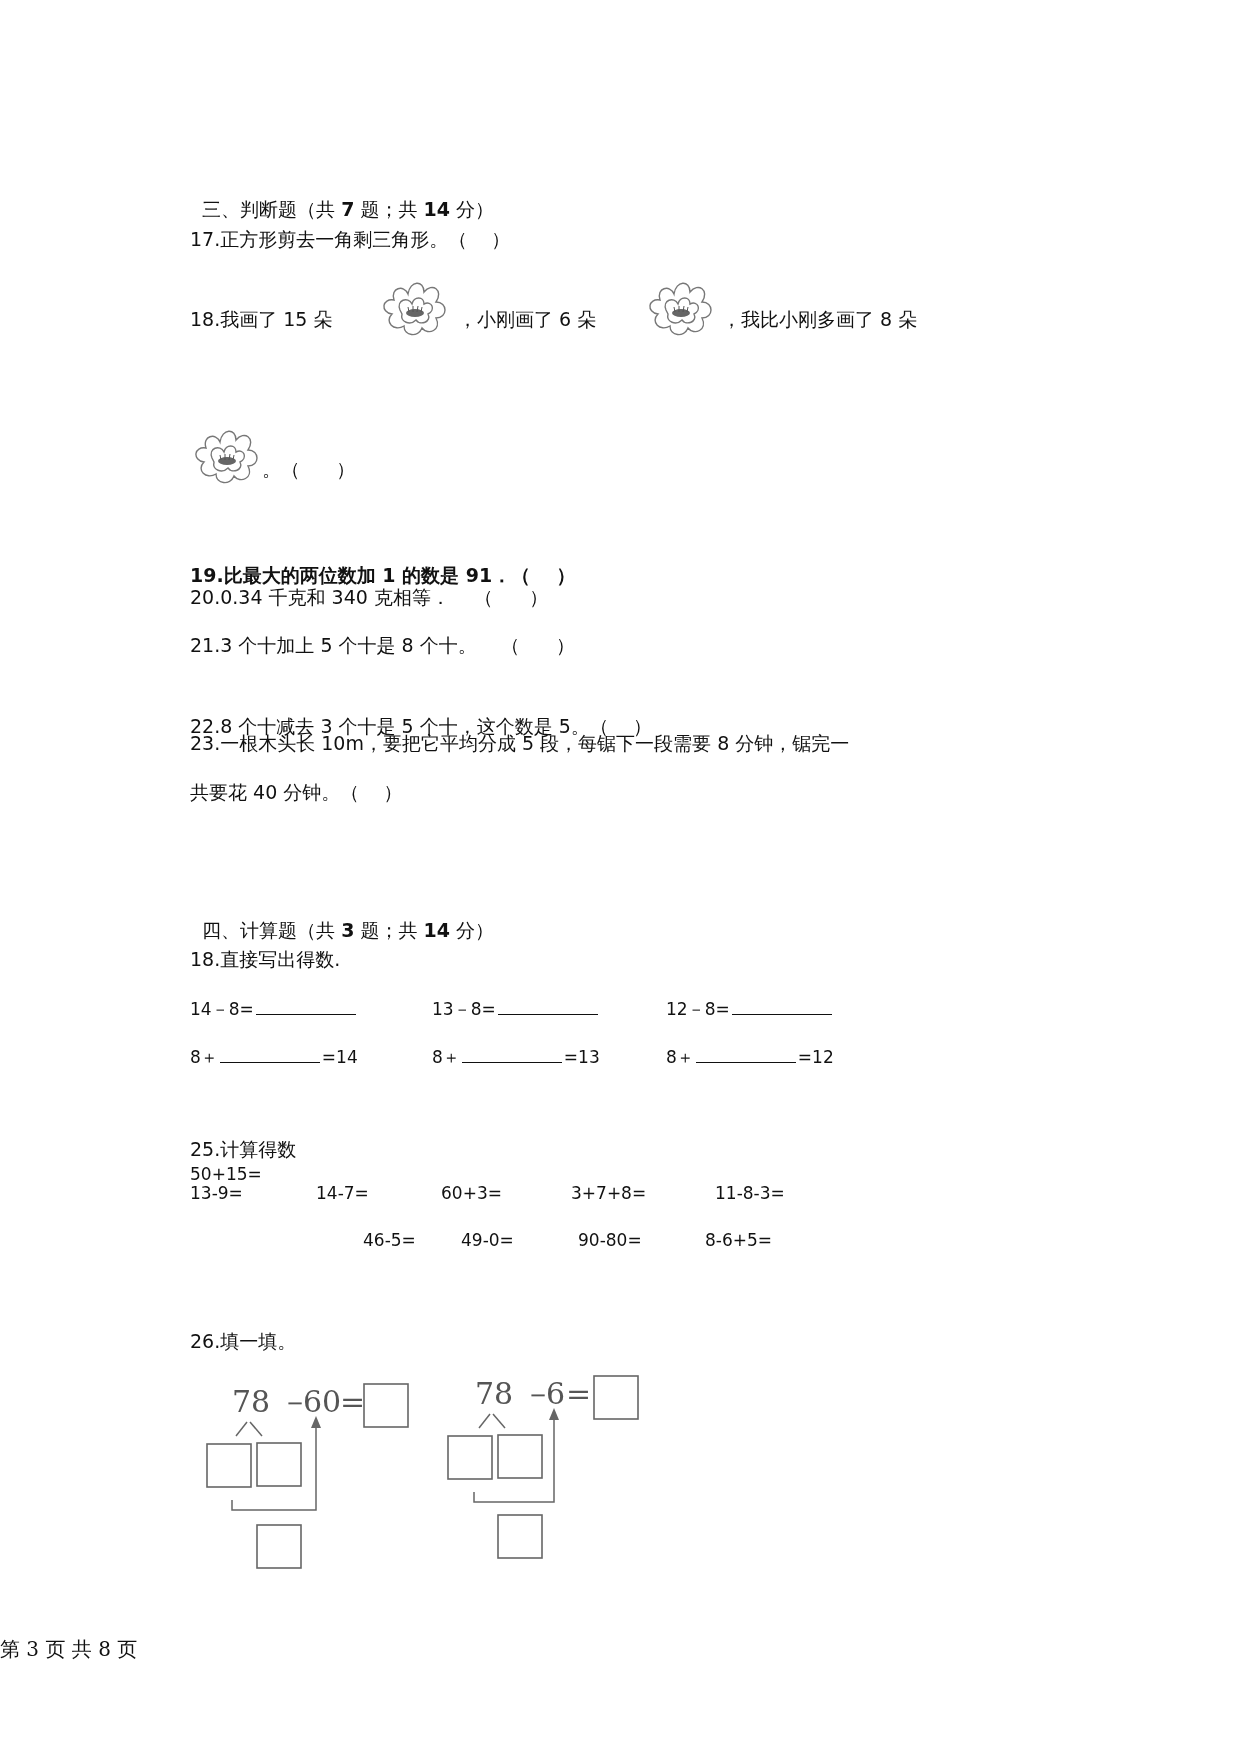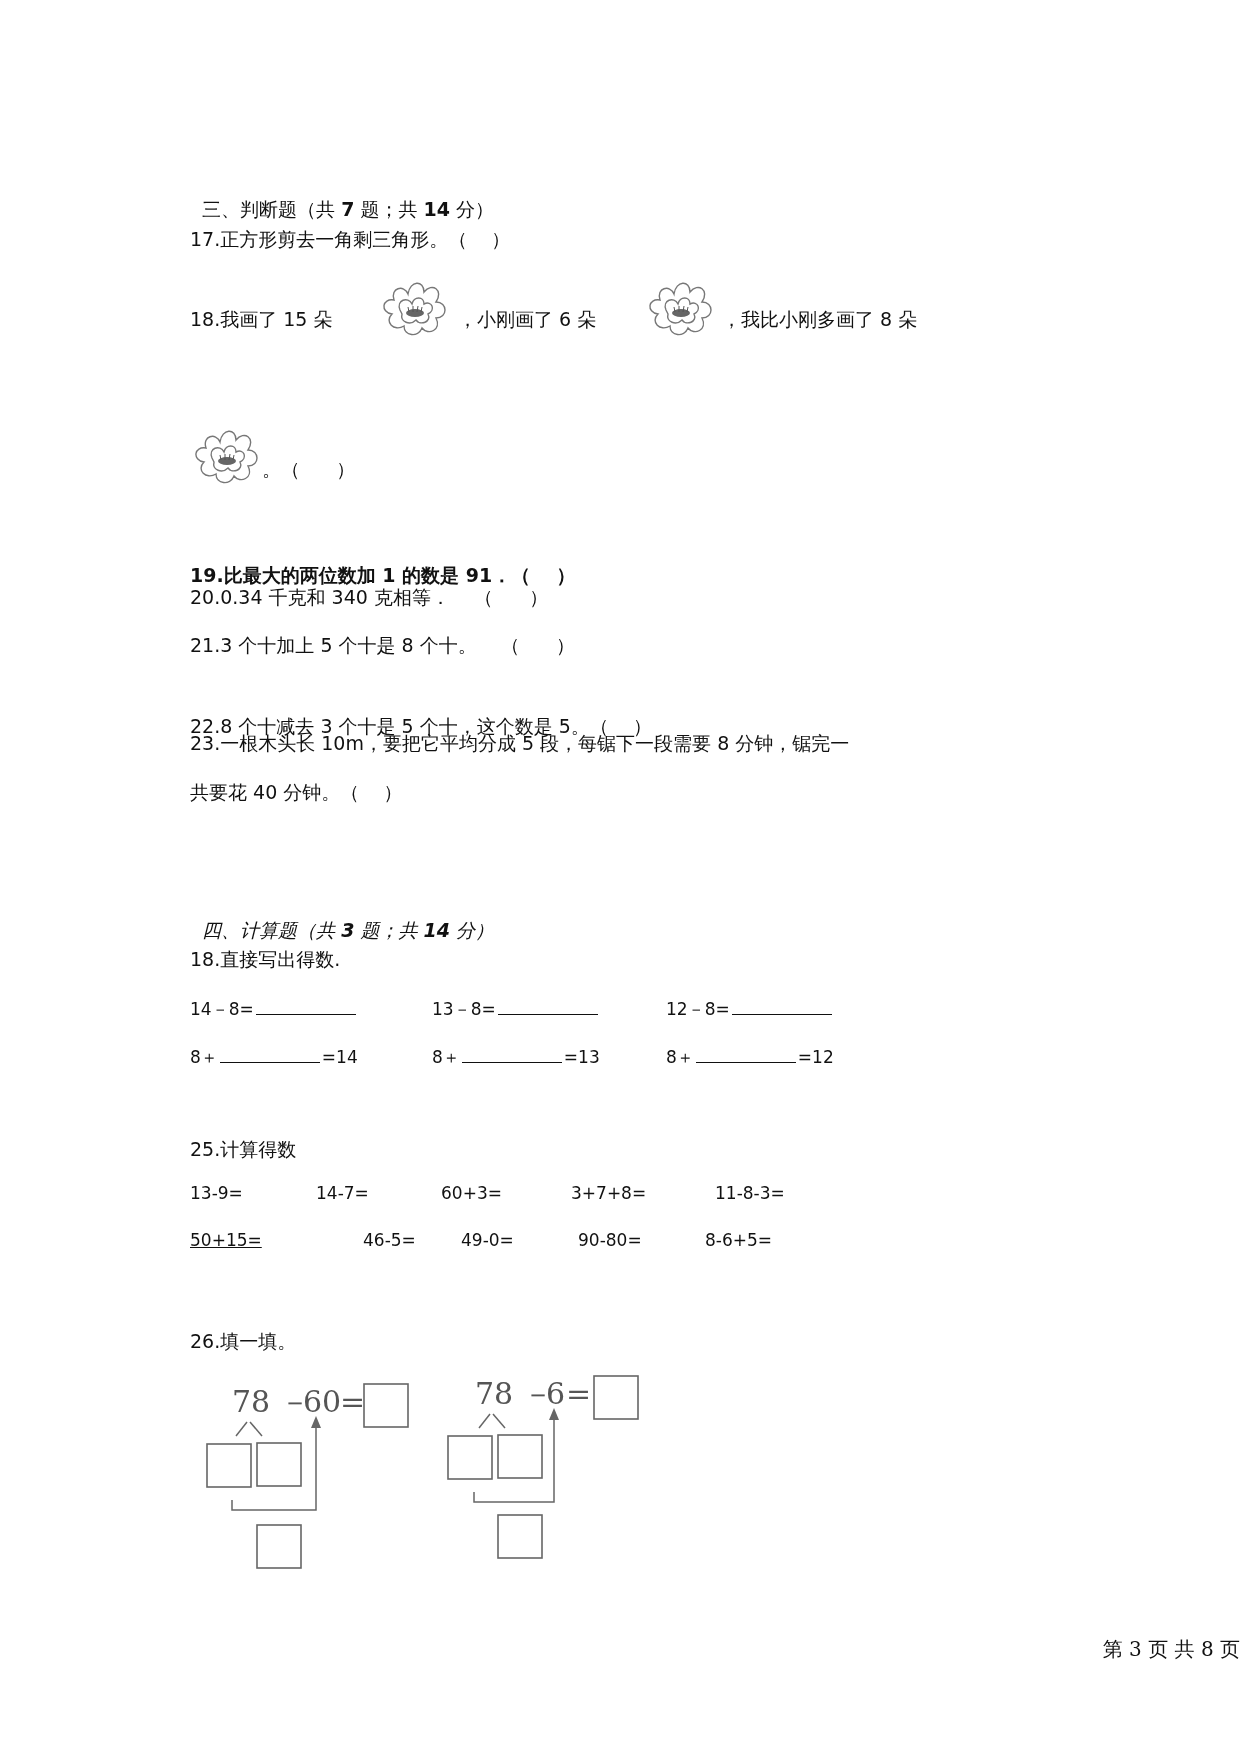--- a/index.html
+++ b/index.html
@@ -3,21 +3,21 @@
 <meta charset="utf-8">
 <style>
   html, body { margin: 0; padding: 0; background: #ffffff; }
   body { width: 1240px; height: 1754px; position: relative; overflow: hidden;
          font-family: "DejaVu Sans", "Liberation Sans", sans-serif; color: #111; }
   .line { position: absolute; left: 190px; font-size: 19px; white-space: pre; line-height: 30px; }
   .hdr b { font-weight: bold; }
   .flower { position: absolute; width: 72px; height: 66px; }
   .blank { display: inline-block; width: 100px; border-bottom: 1.5px solid #111; height: 22px; vertical-align: baseline; margin: 0 2px; }
   .calc { position: absolute; font-size: 17px; white-space: pre; }
-  .footer { position: absolute; top: 1636px; left: 0; width: 1240px; text-align: right;
+  .footer { position: absolute; top: 1636px; left: 0; width: 1240px; text-align: left;
             font-family: "DejaVu Serif", "Liberation Serif", serif; font-size: 20px; }
   .diagram { position: absolute; }
   .diagram svg { overflow: visible; }
   .dtext { font-family: "DejaVu Serif", "Liberation Serif", serif; fill: #555; font-size: 30px; }
 </style>
 </head>
 <body>
 
 <div class="line hdr" style="top:164px;">
   <span>三、判断题（共 </span><b>7</b><span> 题；共 </span><b>14</b><span> 分）</span>
@@ -75,39 +75,39 @@
 </svg>
 <div class="line" style="top:454px; left:262px;">。（      ）</div>
 
 <div class="line" style="top:560px;font-weight:bold;">19.比最大的两位数加 1 的数是 91．（    ）</div>
 <div class="line" style="top:582px;">20.0.34 千克和 340 克相等．    （      ）</div>
 <div class="line" style="top:630px;">21.3 个十加上 5 个十是 8 个十。    （      ）</div>
 <div class="line" style="top:679px;margin-top:32px;">22.8 个十减去 3 个十是 5 个十，这个数是 5。（    ）</div>
 <div class="line" style="top:728px;">23.一根木头长 10m，要把它平均分成 5 段，每锯下一段需要 8 分钟，锯完一</div>
 <div class="line" style="top:777px;">共要花 40 分钟。（    ）</div>
 
-<div class="line hdr" style="top:885px;font-style:italic;">
+<div class="line hdr" style="top:885px;">
   <span>四、计算题（共 </span><b>3</b><span> 题；共 </span><b>14</b><span> 分）</span>
 </div>
 
 <div class="line" style="top:944px;">18.直接写出得数.</div>
 <div class="calc" style="top:992px; left:190px;"><span>14－8=</span><span class="blank"></span></div>
 <div class="calc" style="top:992px; left:432px;"><span>13－8=</span><span class="blank"></span></div>
 <div class="calc" style="top:992px; left:666px;"><span>12－8=</span><span class="blank"></span></div>
 <div class="calc" style="top:1040px; left:190px;"><span>8＋</span><span class="blank"></span><span>=14</span></div>
 <div class="calc" style="top:1040px; left:432px;"><span>8＋</span><span class="blank"></span><span>=13</span></div>
 <div class="calc" style="top:1040px; left:666px;"><span>8＋</span><span class="blank"></span><span>=12</span></div>
 
 <div class="line" style="top:1134px;">25.计算得数</div>
 <div class="calc" style="top:1183px; left:190px;">13-9=</div>
 <div class="calc" style="top:1183px; left:316px;">14-7=</div>
 <div class="calc" style="top:1183px; left:441px;">60+3=</div>
 <div class="calc" style="top:1183px; left:571px;">3+7+8=</div>
 <div class="calc" style="top:1183px; left:715px;">11-8-3=</div>
-<div class="calc" style="top:1230px; left:190px;text-decoration:underline;">50+15=</div>
+<div class="calc" style="top:1164px; left:190px;">50+15=</div>
 <div class="calc" style="top:1230px; left:335px;margin-left:28px;">46-5=</div>
 <div class="calc" style="top:1230px; left:461px;">49-0=</div>
 <div class="calc" style="top:1230px; left:578px;">90-80=</div>
 <div class="calc" style="top:1230px; left:705px;">8-6+5=</div>
 
 <div class="line" style="top:1326px;">26.填一填。</div>
 
 <div class="diagram" style="left:190px; top:1370px; width:220px; height:200px;">
   <svg width="220" height="200" viewBox="0 0 220 200">
     <text class="dtext" x="42" y="42">78</text>

